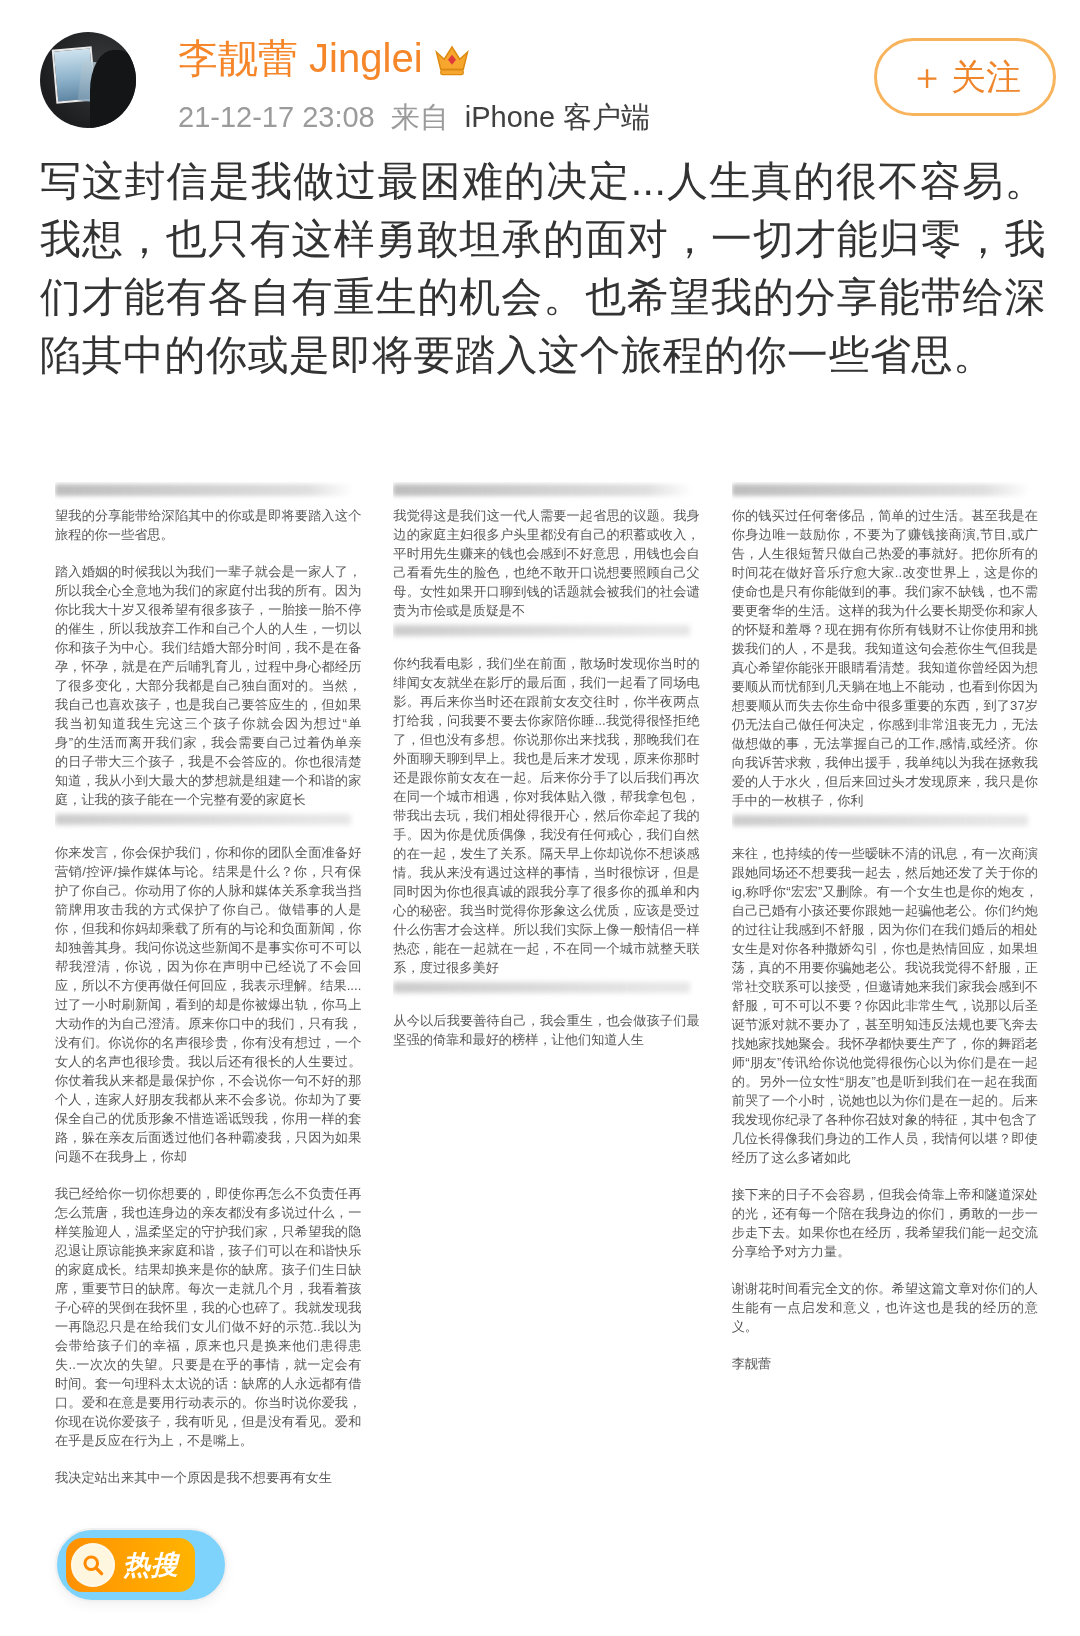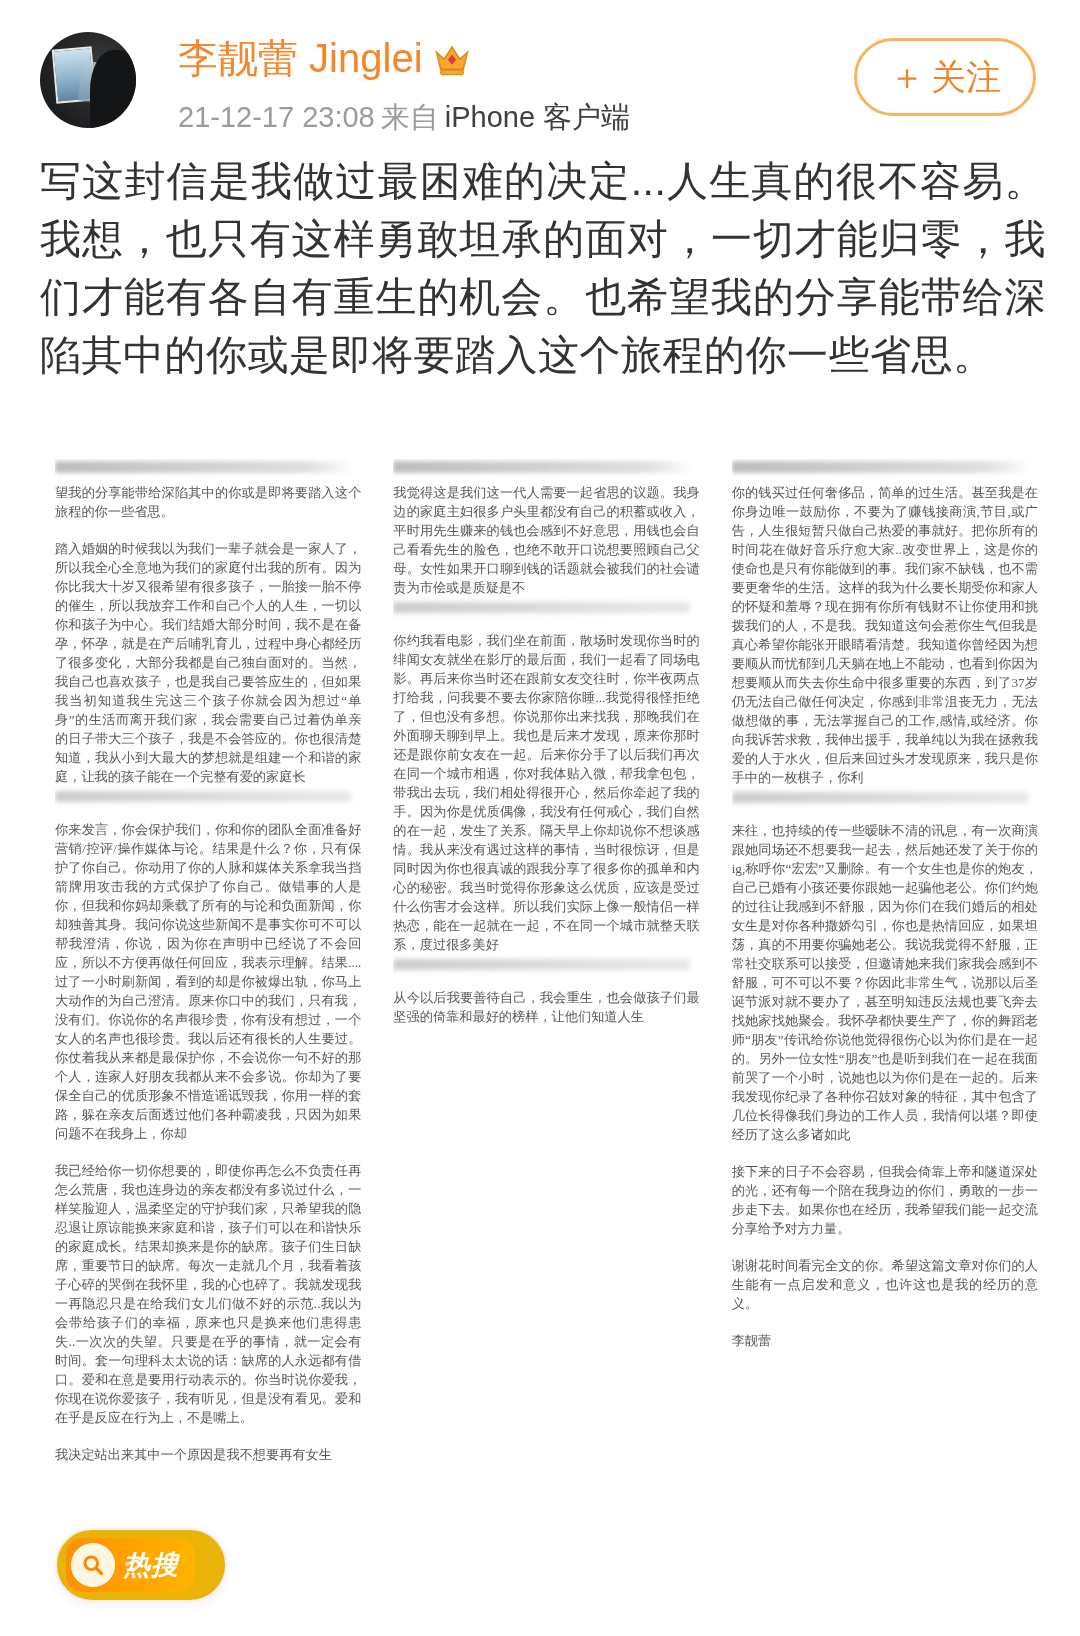--- a/index.html
+++ b/index.html
@@ -1,66 +1,66 @@
 <!DOCTYPE html>
 <html><head>
 <meta charset="utf-8">
 <style>
   * { margin:0; padding:0; box-sizing:border-box; }
   body { background:#fff; font-family:"Liberation Sans", sans-serif; }
   .page { position:relative; width:1080px; height:1636px; background:#fff; overflow:hidden; }
 
   
-  .post-header { position:absolute; top:30px; left:40px; right:44px; height:120px; }
+  .post-header { position:absolute; top:30px; left:40px; right:24px; height:120px; }
   .avatar { position:absolute; left:0; top:2px; width:96px; height:96px; border-radius:50%;
             background:radial-gradient(circle at 65% 40%, #3a3c3e 0%, #1d1e20 70%);
             overflow:hidden; cursor:pointer; }
   .avatar .photo-a { position:absolute; left:14px; top:16px; width:40px; height:54px;
             background:linear-gradient(180deg,#cfe3ef 0%,#8fb4cc 55%,#5f86a4 100%);
             border:2px solid #e8e8e8; transform:rotate(-5deg); }
   .avatar .photo-b { position:absolute; left:40px; top:30px; width:26px; height:40px;
             background:linear-gradient(180deg,#b9cdd8,#7e9cb2); transform:rotate(7deg); opacity:.8; }
   .avatar .silhouette { position:absolute; right:-6px; top:18px; width:52px; height:90px;
             background:#141517; border-radius:45% 45% 0 0; }
   .head-mid { margin-left:138px; padding-top:6px; }
   .name-row { display:flex; align-items:center; gap:10px; }
   .username { color:#f6862a; font-size:40px; font-weight:500; line-height:1.1; cursor:pointer; }
   .crown { display:inline-flex; margin-top:4px; }
-  .meta-row { margin-top:18px; font-size:29px; color:#9b9b9b; display:flex; gap:6px; align-items:baseline; }
+  .meta-row { margin-top:18px; font-size:29px; color:#9b9b9b; display:flex; gap:16px; align-items:baseline; }
   .src-link { color:#404040; cursor:pointer; }
   .follow-btn { position:absolute; right:0; top:8px; height:78px; padding:0 32px;
             background:#fff; border:3px solid #f8b45c; border-radius:42px;
             color:#f0862b; font-size:35px; font-family:"Liberation Sans",sans-serif;
             display:flex; align-items:center; gap:6px; cursor:pointer; }
   .follow-btn .plus { font-size:36px; line-height:1; }
 
   
   .post-text { position:absolute; top:152px; left:40px; right:34px; height:296px;
             font-size:41px; line-height:58px; color:#333; letter-spacing:.5px;
             text-align:justify; overflow:hidden; }
 
   
-  .letter { position:absolute; top:459px; left:55px; right:42px; height:1032px;
-            display:flex; gap:32px; overflow:hidden; cursor:pointer;font-family:Liberation Serif, serif; }
+  .letter { position:absolute; top:482px; left:55px; right:42px; height:1032px;
+            display:flex; gap:32px; overflow:hidden; cursor:pointer; }
   .letter .col { flex:1; min-width:0; font-size:13.2px; line-height:19px; color:#575757;
             text-align:justify; overflow:hidden; }
   .letter p { margin-top:18px; }
   .letter p:first-of-type { margin-top:0; }
   .cut-strip { height:12px; margin:2px 8px 10px 0;
             background:linear-gradient(90deg, rgba(110,110,110,.45), rgba(110,110,110,.22) 85%, rgba(110,110,110,0));
             filter:blur(2.2px); border-radius:2px; }
   .fade-strip { height:11px; margin:5px 10px 5px 0;
             background:linear-gradient(90deg, rgba(120,120,120,.38), rgba(120,120,120,.18) 90%);
             filter:blur(2.4px); border-radius:2px; }
   .sig { margin-top:36px; }
 
   
   .hot-row { position:absolute; left:55px; top:1528px; }
   .hot-pill { display:inline-flex; align-items:center; height:74px; padding:0 30px 0 9px;
-            background:#eab308; border:2px solid #f0f0f0; border-radius:38px;
+            background:#7dd3fc; border:2px solid #f0f0f0; border-radius:38px;
             box-shadow:0 4px 12px rgba(0,0,0,.05); cursor:pointer;justify-content:center; }
   .hot-badge { display:flex; align-items:center; height:54px; padding:0 16px 0 5px;
             background:linear-gradient(90deg,#ff9002,#ffb400); border-radius:16px; gap:8px; }
   .hot-circle { width:44px; height:44px; border-radius:50%; background:#fff6e0;
             display:flex; align-items:center; justify-content:center;
             box-shadow:0 0 0 2px rgba(255,255,255,.35) inset; }
   .hot-label { color:#fff; font-size:27px; font-weight:bold; font-style:italic; letter-spacing:1px; }
   .hot-text { margin-left:20px; font-size:35px; color:#474747; letter-spacing:1px; }
 </style>
 </head>

